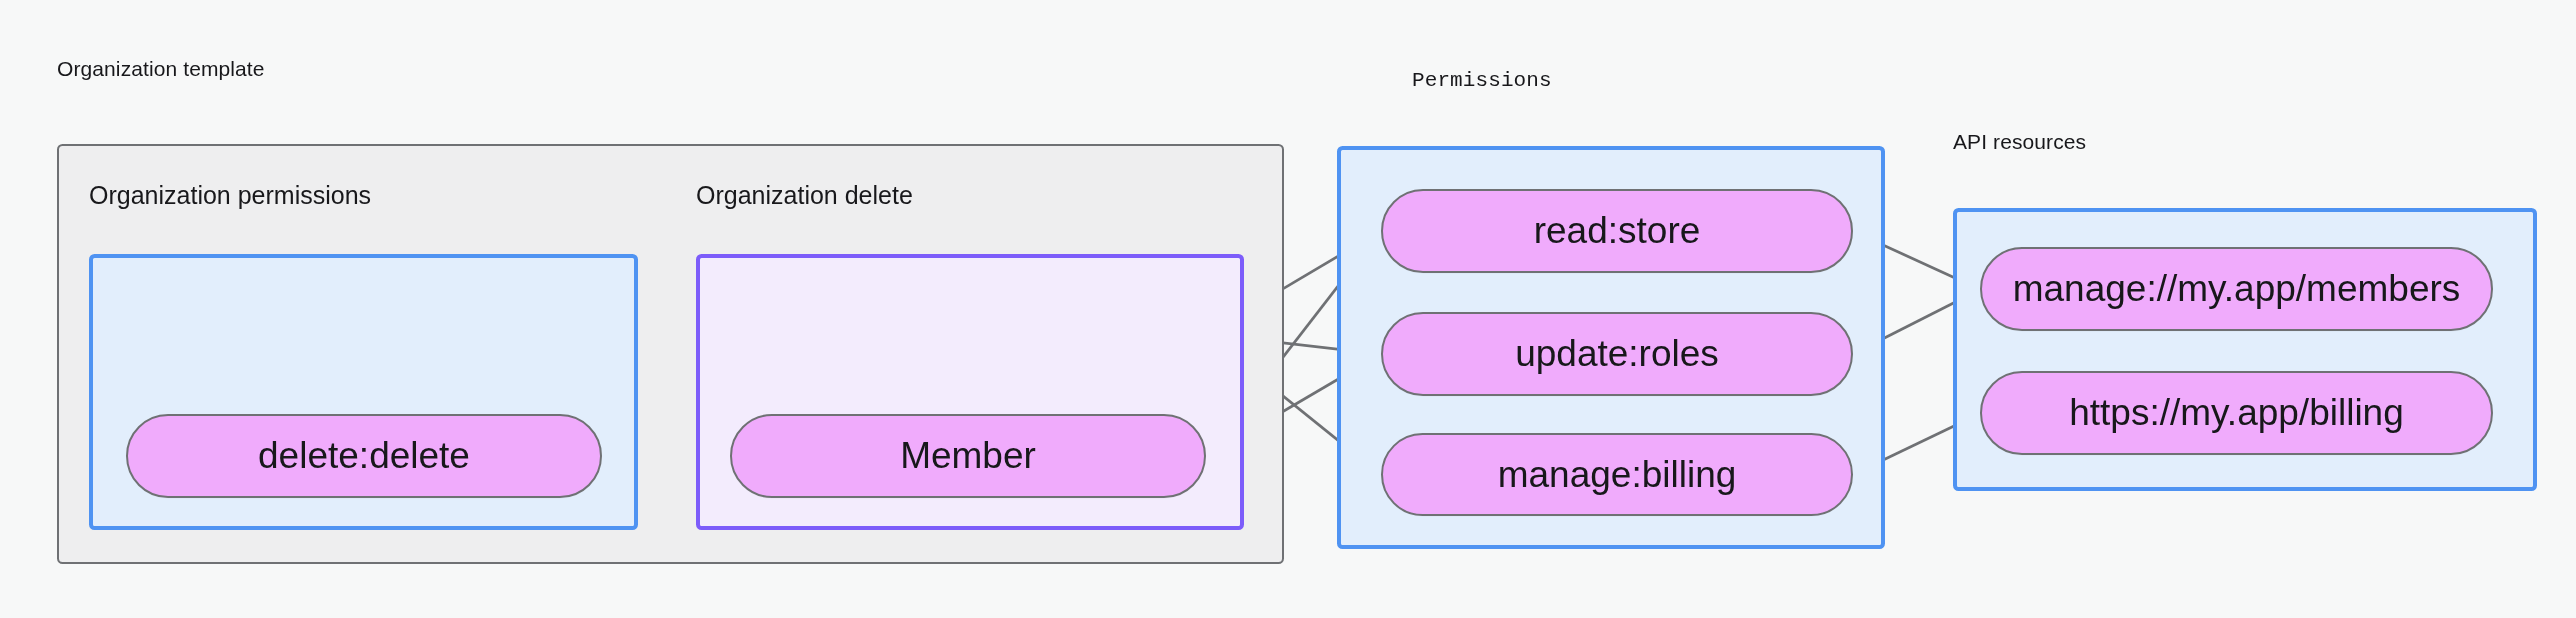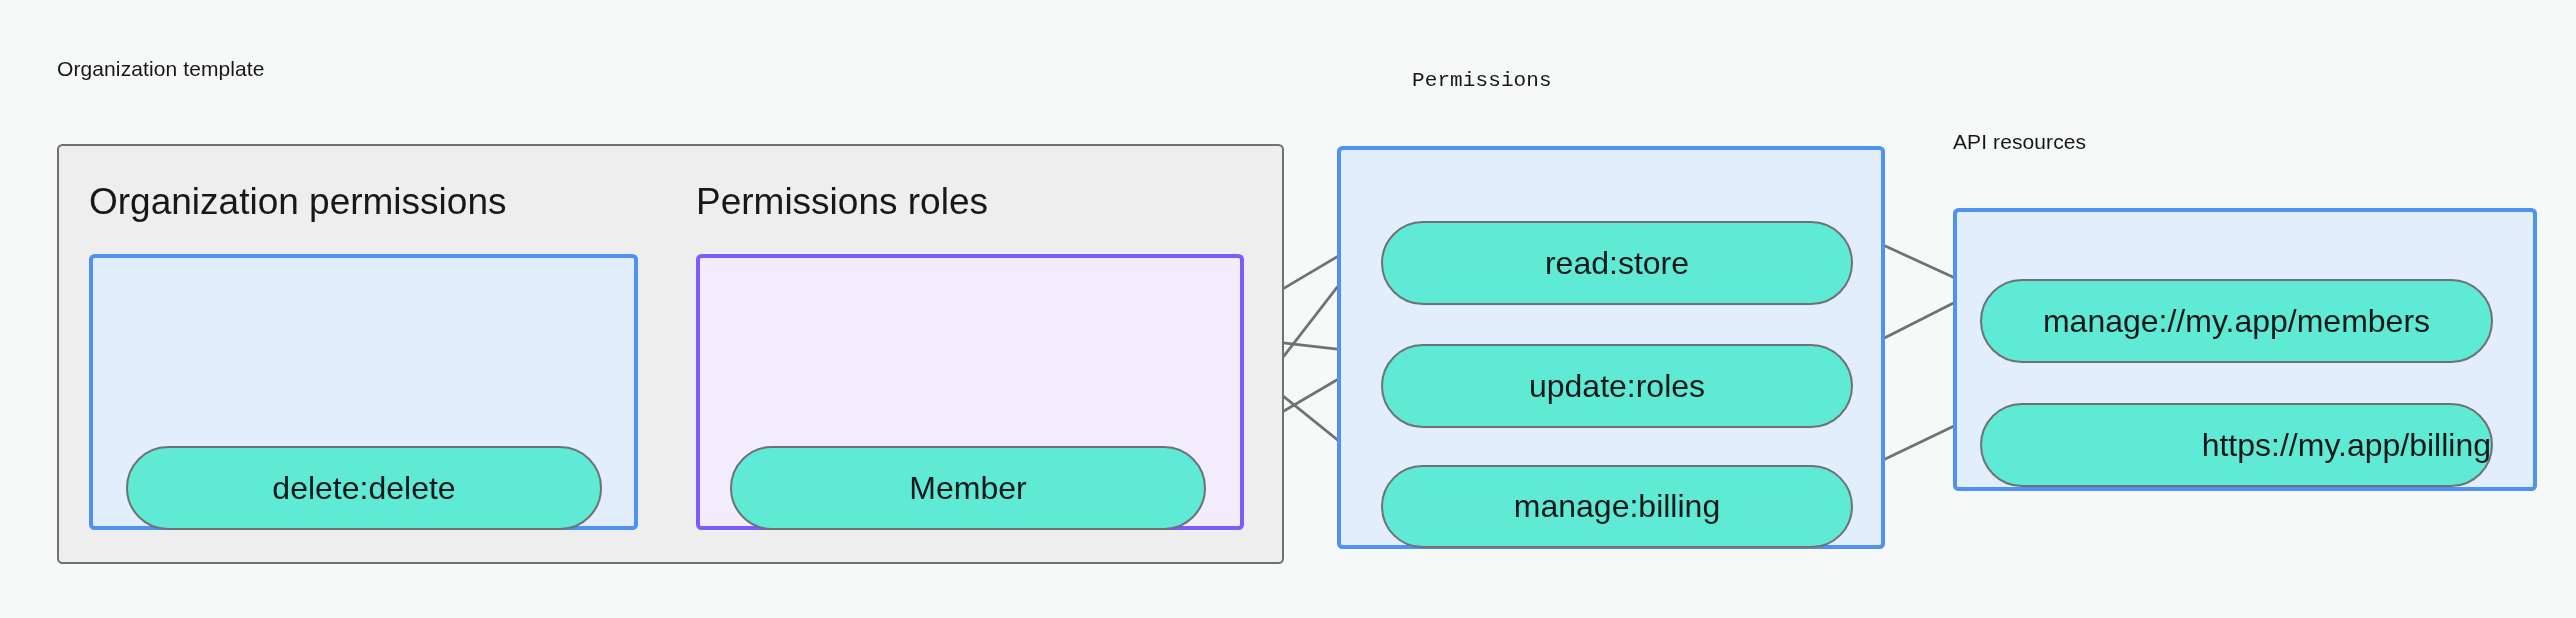--- a/index.html
+++ b/index.html
@@ -44,40 +44,39 @@
     border: 4.6px solid #4f93f2;
   }
   .group-purple {
     background: #f3ecfd;
     border: 4.6px solid #7c5cfa;
   }
 
   
   .inner-caption {
     position: absolute;
-    font-size: 37px;
+    font-size: 25px;
     color: #18181b;
     white-space: nowrap;
   }
 
   
   .pill {
     position: absolute;
     box-sizing: border-box;
-    background: #5eead4;
+    background: #f0abfc;
     border: 2.7px solid #6f7174;
     border-radius: 912px;
     display: flex;
     align-items: center;
     justify-content: center;
-    font-size: 32px;
+    font-size: 37px;
     color: #18181b;
     white-space: nowrap;
     box-shadow: 0 0.9px 0 rgba(0,0,0,0.02);
-    margin-top: 32px;
   }
 
   
   #edges {
     position: absolute;
     left: 0; top: 0;
     width: 2576px;
     height: 619px;
     pointer-events: none;
   }
@@ -113,21 +112,21 @@
     <circle cx="2170" cy="317" r="11"></circle>
     <circle cx="2170" cy="453" r="11"></circle>
   </svg>
 
   <div class="caption" style="left:57px; top:57px;">Organization template</div>
 
   <div class="groupbox group-template" style="left:57px; top:144px; width:1227px; height:420px;"></div>
 
   <div class="inner-caption" style="left:89px; top:181px;">Organization permissions</div>
 
-  <div class="inner-caption" style="left:696px; top:181px;">Permissions roles</div>
+  <div class="inner-caption" style="left:696px; top:181px;">Organization delete</div>
 
   <div class="groupbox group-blue" style="left:89px; top:254px; width:549px; height:276px;"></div>
 
   <div class="groupbox group-purple" style="left:696px; top:254px; width:548px; height:276px;"></div>
 
   <div class="pill" style="left:126px; top:414px; width:476px; height:84px;">
     <span>delete:delete</span>
   </div>
 
   <div class="pill" style="left:730px; top:414px; width:476px; height:84px;text-align:right;">
@@ -148,18 +147,18 @@
     <span>manage:billing</span>
   </div>
 
   <div class="caption" style="left:1953px; top:130px;">API resources</div>
 
   <div class="groupbox group-blue" style="left:1953px; top:208px; width:584px; height:283px;"></div>
 
   <div class="pill" style="left:1980px; top:247px; width:513px; height:84px;">
     <span>manage://my.app/members</span>
   </div>
-  <div class="pill" style="left:1980px; top:371px; width:513px; height:84px;justify-content:flex-end;">
+  <div class="pill" style="left:1980px; top:371px; width:513px; height:84px;">
     <span>https://my.app/billing</span>
   </div>
 
 </div>
 
 
 </body></html>

